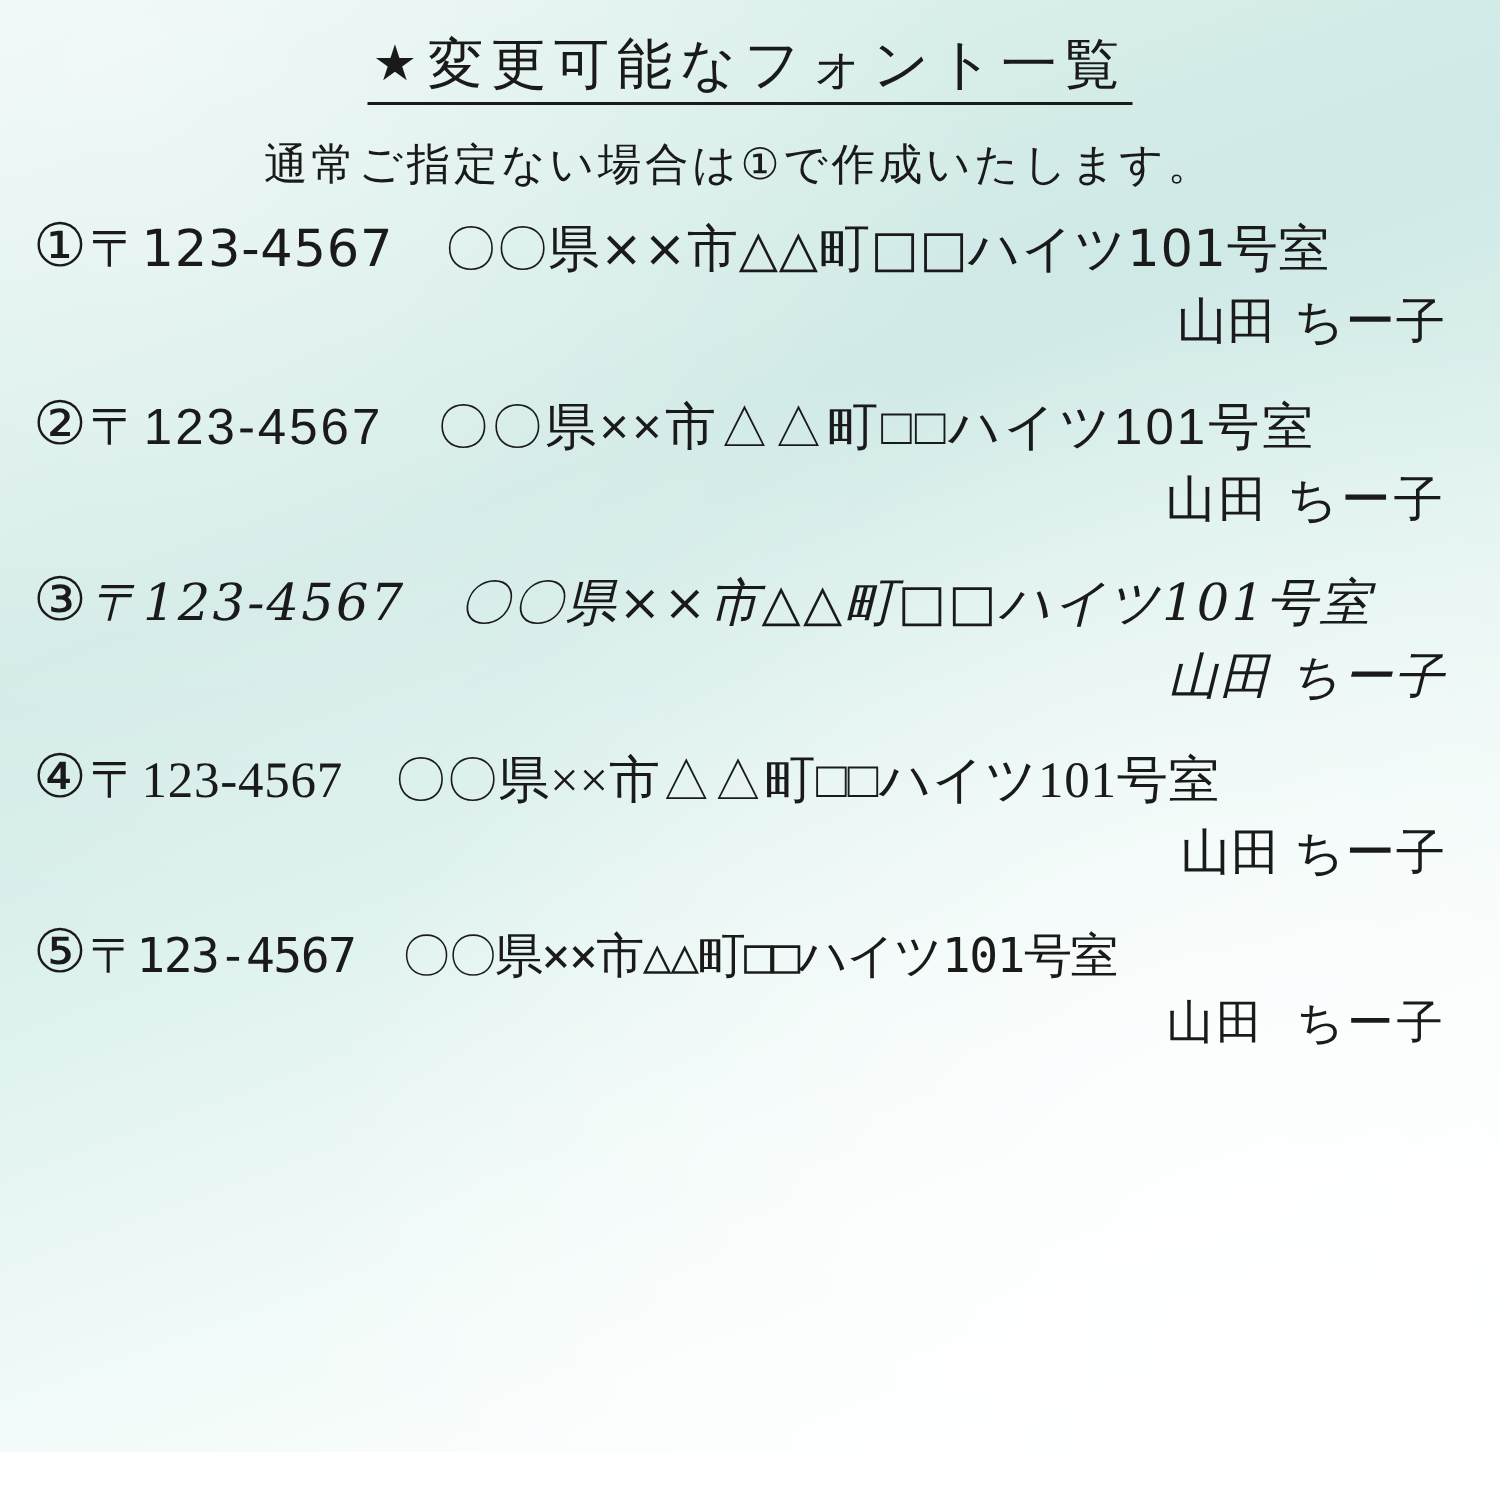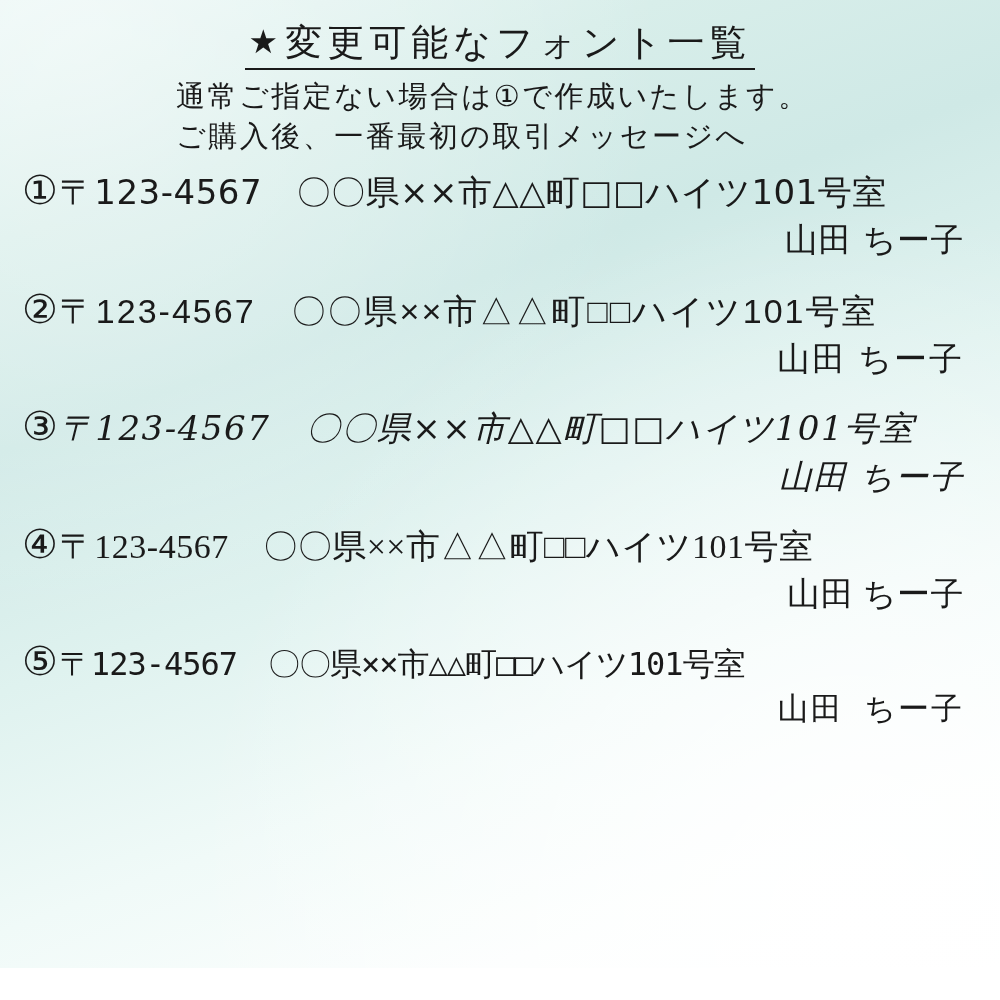--- a/index.html
+++ b/index.html
@@ -58,21 +58,21 @@
     padding: 0 4px 2px 4px;
     line-height: 1.25;
     white-space: nowrap;
   }
   .star {
     font-size: 33px;
     margin-right: 2px;
     vertical-align: 2px;
   }
   .notes {
-    margin: 6px 0 0 0;
+    margin: 20px 0 0 0;
     padding-left: 154px;
   }
   .note-line {
     font-size: 29px;
     letter-spacing: 2.5px;
     line-height: 1.38;
     white-space: nowrap;
   }
 
   
@@ -129,21 +129,20 @@
   <div class="content">
 
     <div class="title-row">
       <div class="title">
         <span class="star">★</span><span>変更可能なフォント一覧</span>
       </div>
     </div>
 
     <div class="notes">
       <div class="note-line">通常ご指定ない場合は①で作成いたします。</div>
-      <div class="note-line">ご購入後、一番最初の取引メッセージへ</div>
     </div>
 
     <div class="samples">
 
       <div class="sample f1 sp1">
         <div class="addr-row">
           <span class="num">①</span>
           <span class="addr">〒123-4567　〇〇県××市△△町□□ハイツ101号室</span>
         </div>
         <div class="name-row">

